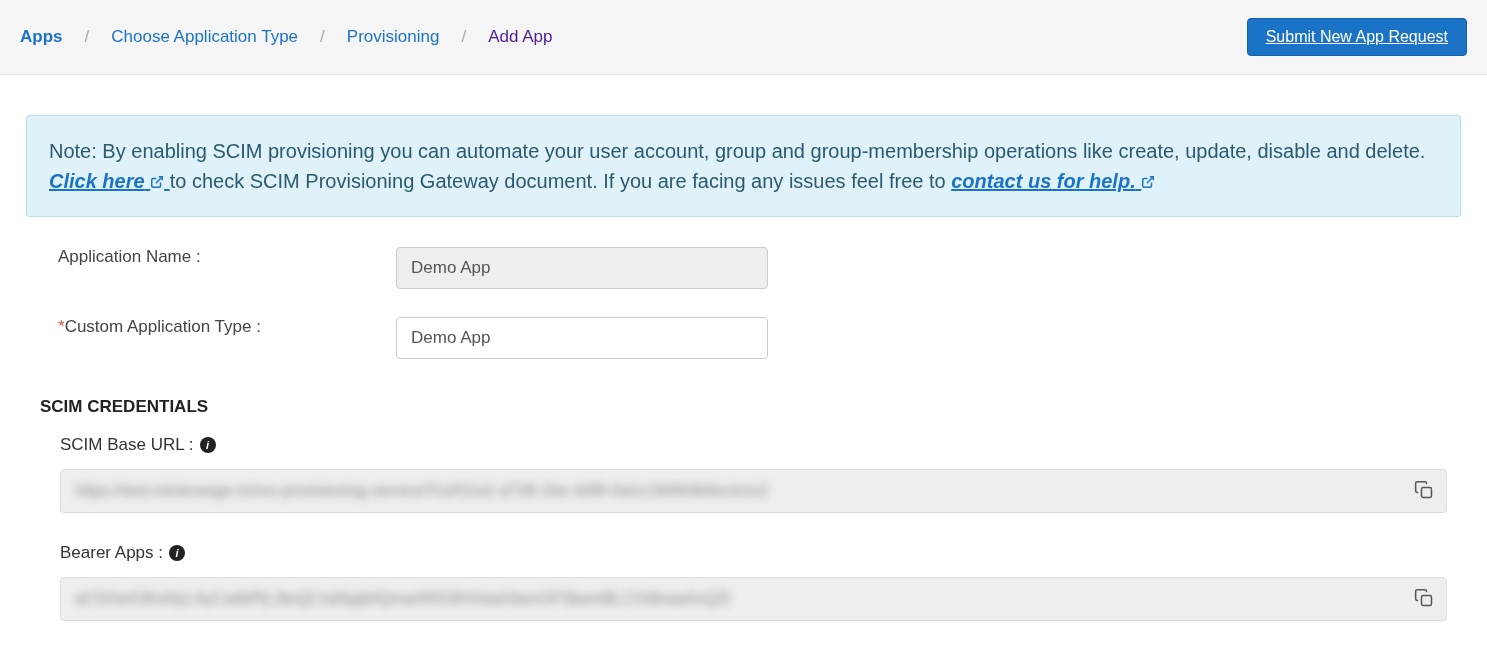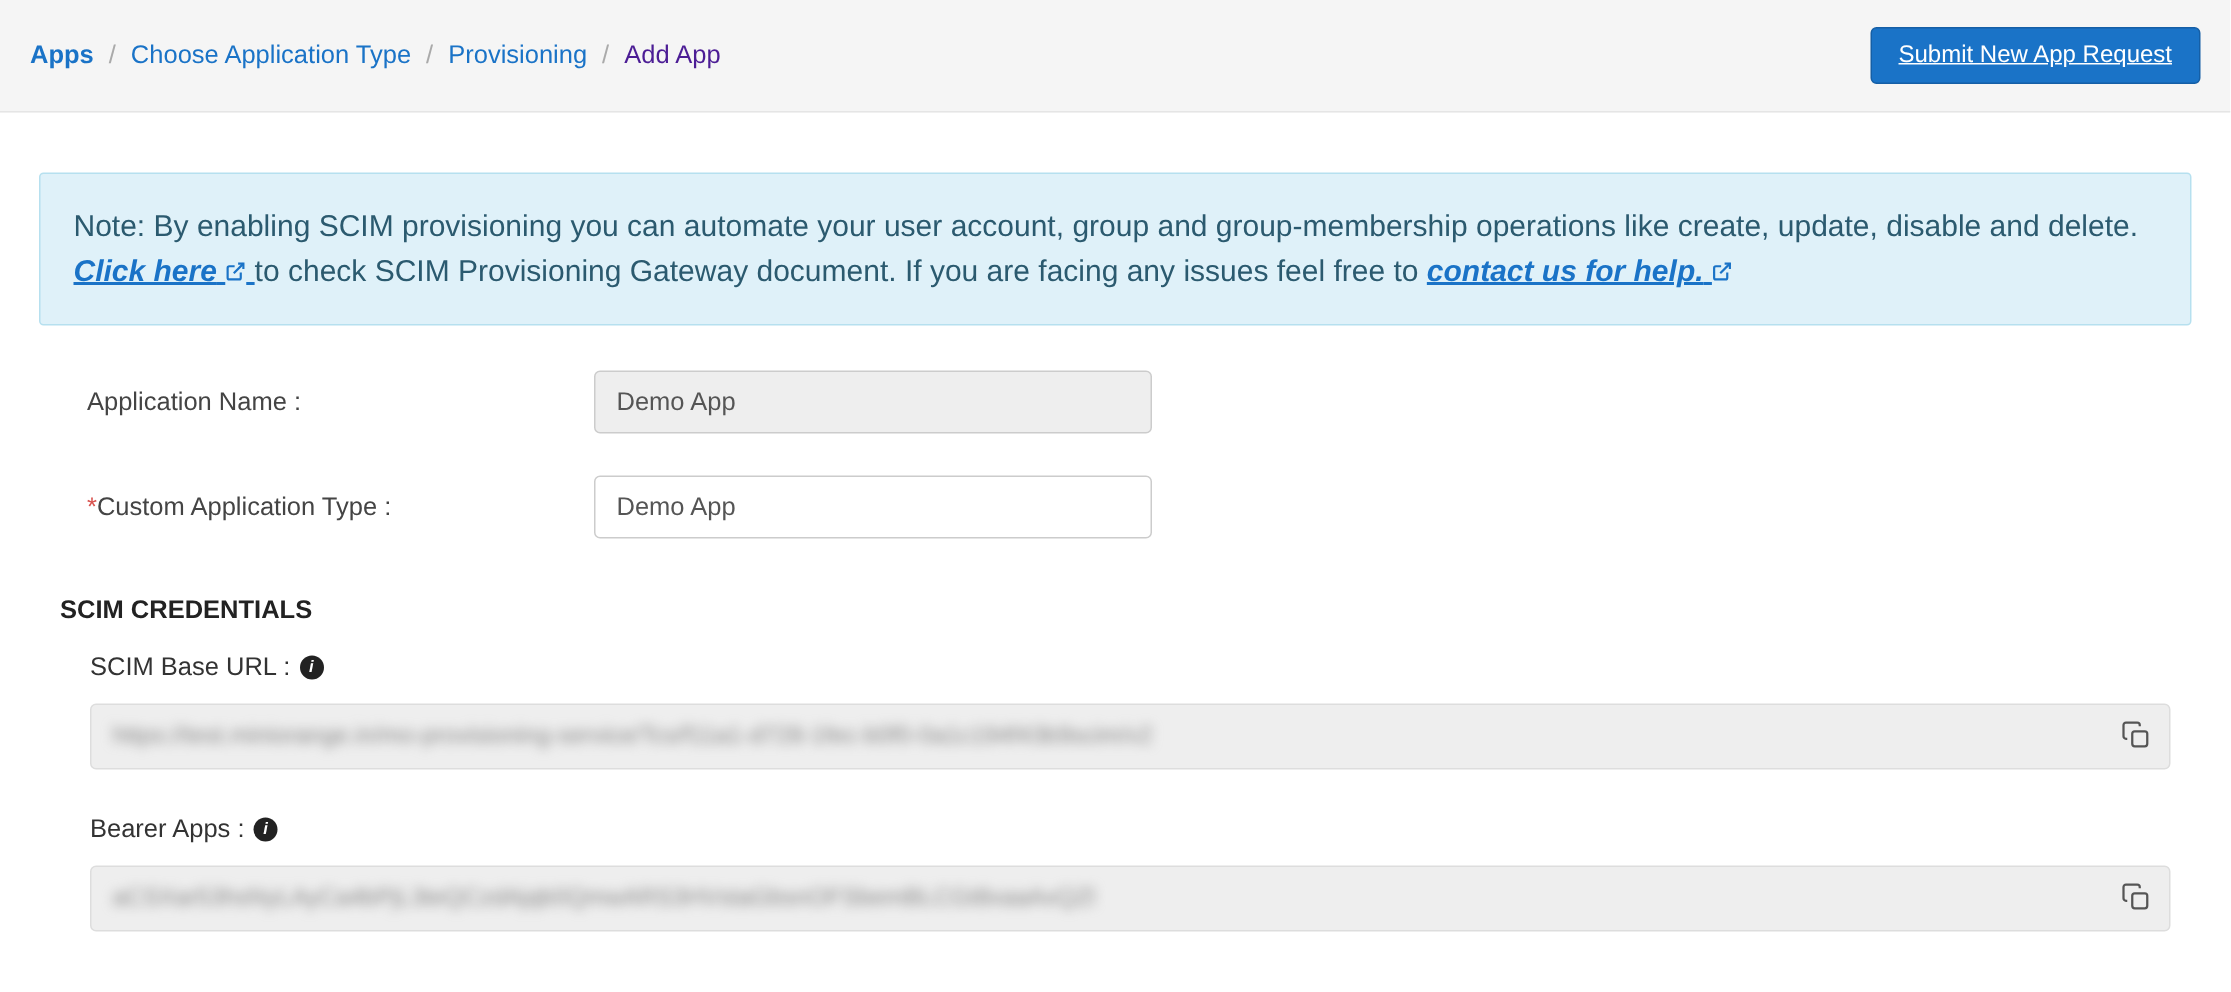--- a/index.html
+++ b/index.html
@@ -14,21 +14,21 @@
       background: #f5f5f5;
       border-bottom: 1px solid #e5e5e5;
       padding: 18px 20px 18px 20px;
       display: flex;
       align-items: center;
       justify-content: space-between;
     }
     .breadcrumb {
       display: flex;
       align-items: center;
-      gap: 10px;
+      gap: 22px;
       font-size: 17px;
     }
     .breadcrumb .crumb-link {
       color: #1a73c7;
       text-decoration: none;
       cursor: pointer;
     }
     .breadcrumb .crumb-link:first-child {
       font-weight: 600;
     }
@@ -70,21 +70,21 @@
     }
     .ext-icon {
       display: inline-block;
       vertical-align: -1px;
     }
     .form-area {
       padding: 0 20px;
     }
     .form-row {
       display: flex;
-      align-items: center;
+      align-items: flex-start;
       margin-bottom: 28px;
     }
     .form-label {
       width: 356px;
       font-size: 17px;
       color: #444;
       padding-left: 18px;
     }
     .req { color: #d9534f; }
     .form-input {

